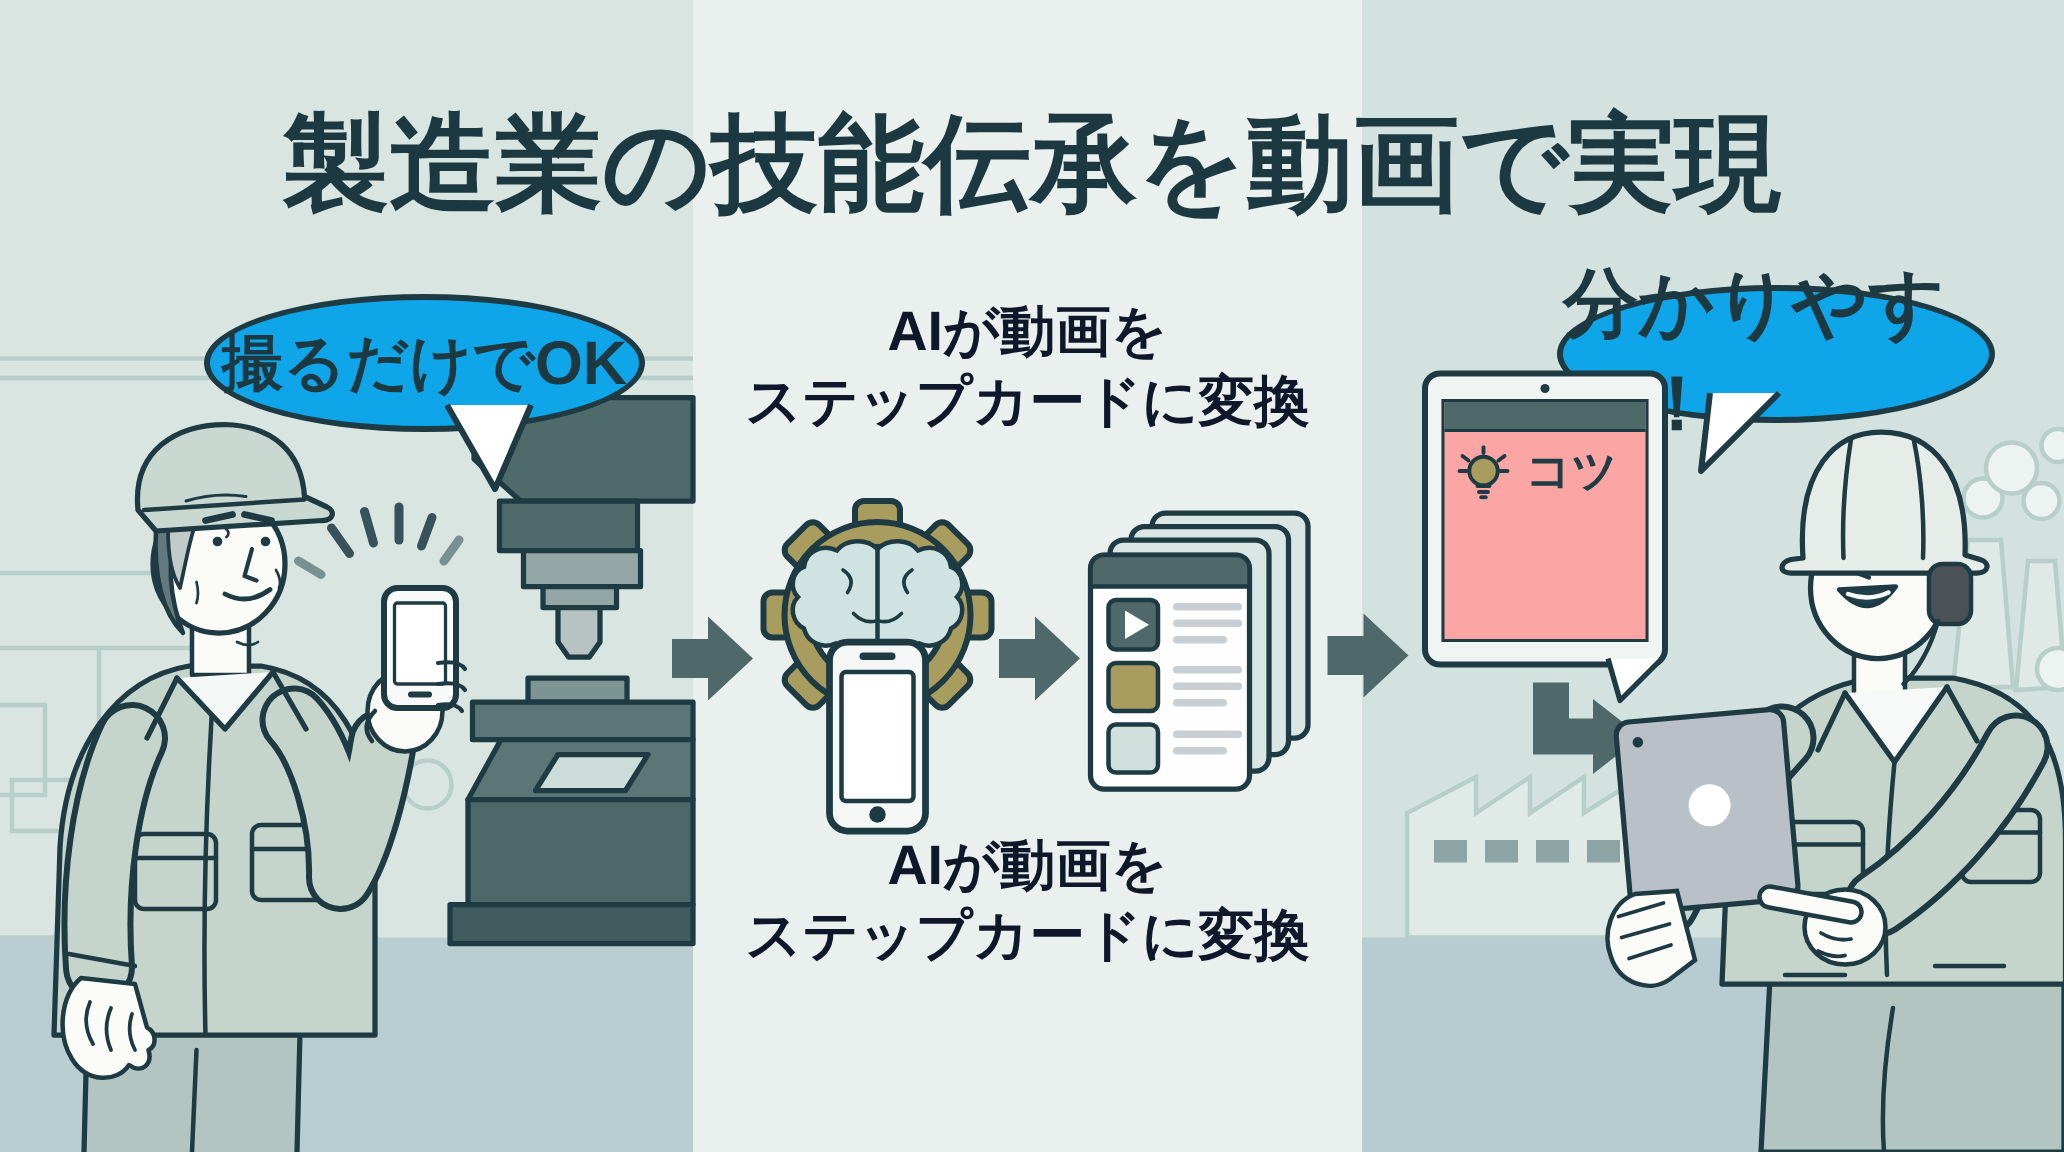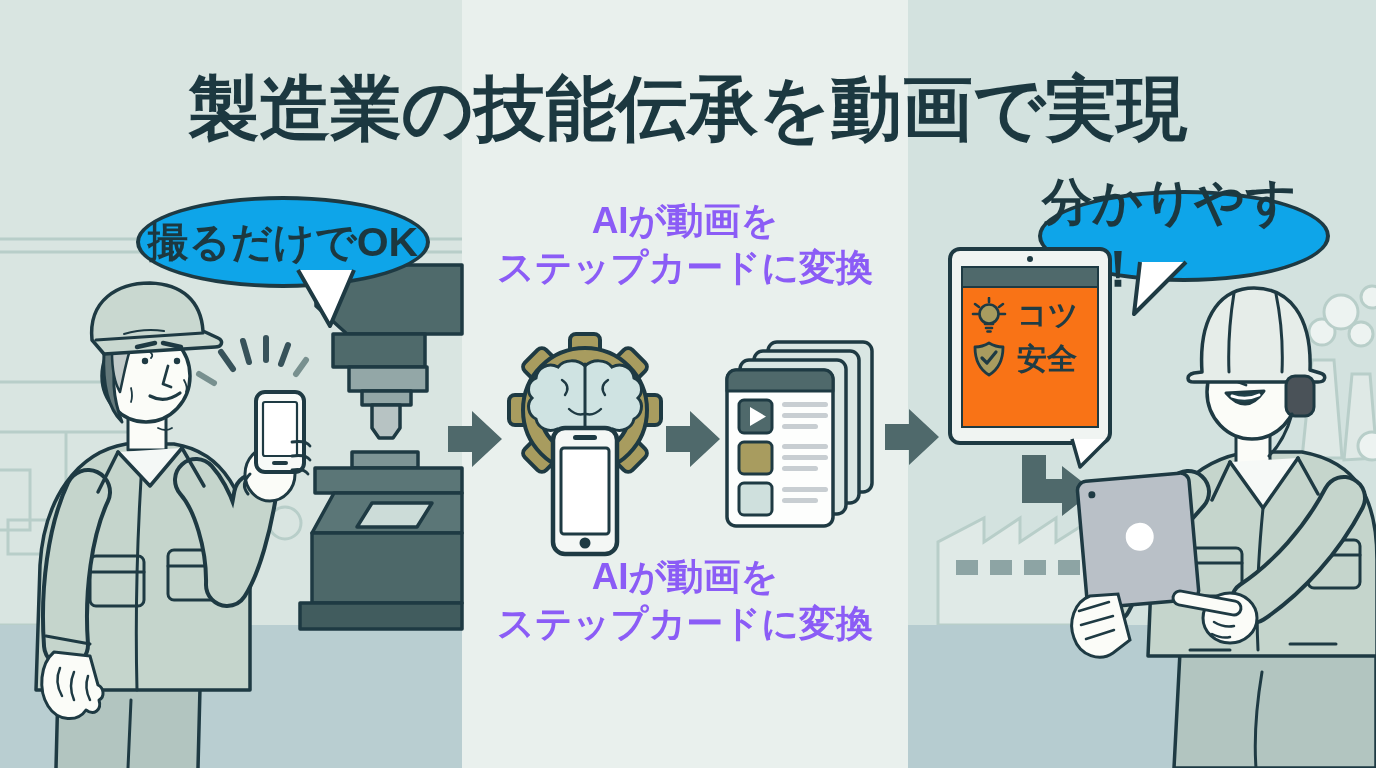--- a/index.html
+++ b/index.html
@@ -11,33 +11,33 @@
   .canvas{position:relative;width:1376px;height:768px;overflow:hidden;
           font-family:"Liberation Sans","DejaVu Sans",sans-serif;}
   .band{position:absolute;top:0;height:768px;}
   .band-left{left:0;width:462px;background:var(--band-l);}
   .band-mid{left:462px;width:446px;background:var(--band-m);}
   .band-right{left:908px;width:468px;background:var(--band-r);}
   .art{position:absolute;left:0;top:0;width:1376px;height:768px;}
   .title{position:absolute;left:0;top:62px;width:100%;margin:0;text-align:center;
          font-size:71px;font-weight:800;color:#1c3840;letter-spacing:0px;}
   .caption{position:absolute;left:455px;width:460px;text-align:center;font-weight:800;
-           color:#8b5cf6;font-size:37px;line-height:47px;}
+           color:#0f172a;font-size:37px;line-height:47px;}
   .caption span{display:block;}
   .cap-top{top:197px;} .cap-bottom{top:553px;}
   .bubble{position:absolute;background:#0ea5e9;border:4px solid var(--ink);border-radius:50%;
           display:flex;align-items:center;justify-content:center;font-weight:800;color:#1c3840;}
   .bubble-left{left:136px;top:196px;width:286px;height:84px;font-size:41px;}
   .bubble-right{left:1038px;top:190px;width:284px;height:84px;font-size:50px;}
   .tail{position:absolute;}
   .panel{position:absolute;left:948px;top:247px;width:164px;height:198px;background:#f0f4f2;
          border:4px solid var(--ink);border-radius:12px;box-sizing:border-box;}
   .panel .cam{position:absolute;left:50%;top:5px;width:6px;height:6px;margin-left:-3px;
               border-radius:50%;background:var(--ink);}
-  .panel .screen{position:absolute;left:9px;right:9px;top:15px;bottom:13px;background:#f97316;
+  .panel .screen{position:absolute;left:9px;right:9px;top:15px;bottom:13px;background:#fca5a5;
                  border:2.5px solid var(--ink);}
   .panel .screen-header{height:18px;background:var(--slate);border-bottom:2.5px solid var(--ink);}
   .panel .rows{padding:5px 4px 0 8px;}
   .panel .row{display:flex;align-items:center;gap:10px;height:44px;}
   .panel .row .lbl{font-size:30px;font-weight:800;color:#203c44;line-height:1;}
   .row svg{flex:0 0 36px;}
 </style>
 </head>
 <body>
 
@@ -306,26 +306,19 @@
                 <line x1="2" y1="17" x2="7" y2="17"></line>
                 <line x1="34" y1="17" x2="29" y2="17"></line>
               <circle cx="18" cy="17" r="9.5" fill="#a89c5f"></circle>
               <line x1="14" y1="27" x2="22" y2="27"></line>
                 <line x1="15" y1="31" x2="21" y2="31"></line>
                 <line x1="16.5" y1="34.5" x2="19.5" y2="34.5"></line>
             </g>
           </svg>
           <span class="lbl">コツ</span>
         </div>
-        <div class="row">
-          <svg width="36" height="36" viewBox="0 0 36 36">
-            <path d="M18,2 C23,5 28,6 32,6 C32,17 28,28 18,34 C8,28 4,17 4,6 C8,6 13,5 18,2 Z" fill="#a89c5f" stroke="#1e3a43" stroke-width="2.8" stroke-linejoin="round"></path>
-            <path d="M11,17 L16,22 L25,11" fill="none" stroke="#1e3a43" stroke-width="3.2" stroke-linecap="round" stroke-linejoin="round"></path>
-          </svg>
-          <span class="lbl">安全</span>
-        </div>
       </div>
     </div>
     <svg class="tail" style="left:116px;top:186px;" width="44" height="34" viewBox="0 0 44 34">
       <path d="M4,2 L12,30 L40,2" fill="#fff" stroke="#1e3a43" stroke-width="3.5" stroke-linejoin="round"></path>
     </svg>
   </div>
 </div>
 
 </body></html>

